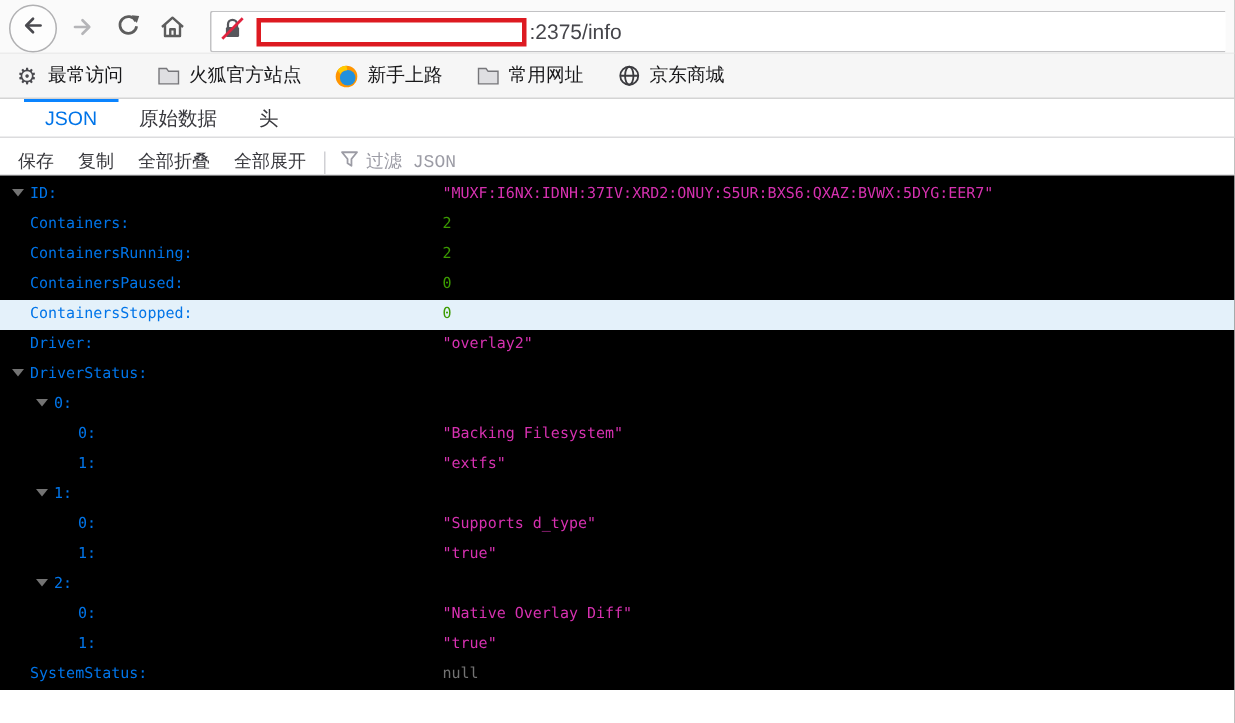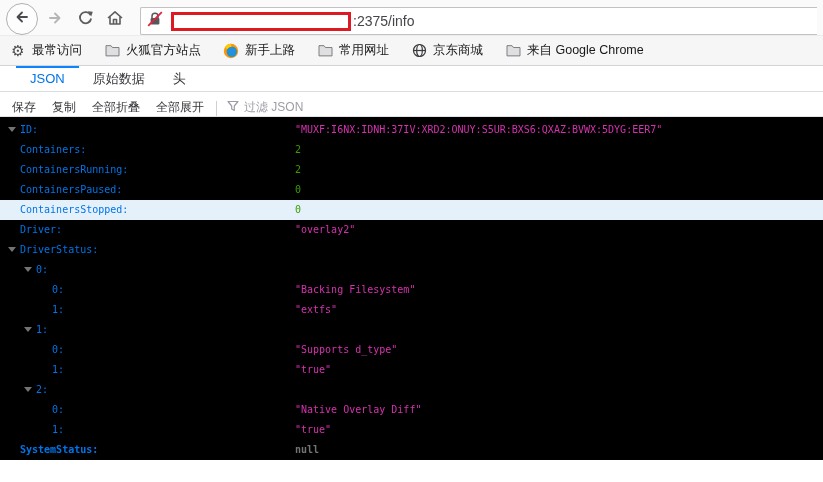--- a/index.html
+++ b/index.html
@@ -31,21 +31,21 @@
   .jv-tabs { height: 26px; background: #fff; border-bottom: 1px solid #dcdcde;
     display: flex; align-items: stretch; }
   .jv-tab { padding: 0 14px; display: flex; align-items: center; font-size: 13px;
     color: #38383d; cursor: default; }
   .jv-tab.active { color: #0074e8; box-shadow: inset 0 2px 0 var(--accent-tab, #0a84ff); margin-left: 16px; }
 
   .jv-toolbar { height: 25px; border-bottom: 1px solid #e3e3e5; display: flex; align-items: flex-end;
     padding: 0 4px; font-size: 12px; color: #38383d; }
   .jv-btn { padding: 0 8px; white-space: nowrap; }
   .jv-sep { width: 1px; height: 15px; background: #d0d0d4; margin: 0 4px; }
-  .jv-filter { display: flex; align-items: center; gap: 5px; padding: 0 6px; color: #9c9ca5; }
+  .jv-filter { display: flex; align-items: center; gap: 5px; padding: 0 6px; color: #9c9ca5; font-family: Liberation Mono, monospace; }
 
   .json-tree { padding-top: 3px; background: #000000;
     font-family: "DejaVu Sans Mono", "Liberation Mono", monospace; font-size: 10px; }
   .json-row { position: relative; height: 20px; line-height: 20px; white-space: nowrap; }
   .json-row.highlight { background: var(--highlight-row, #e4f1fa); }
   .twisty { display: inline-block; width: 8px; height: 8px; margin-right: 4px; position: relative; }
   .twisty::before { content: ""; position: absolute; left: 0; top: 2px;
     border-left: 4px solid transparent; border-right: 4px solid transparent;
     border-top: 5px solid #737373; }
   .twisty.hidden-twisty { visibility: hidden; }
@@ -139,28 +139,20 @@
   <div class="bm-item">
     <span class="bm-icon">
       <svg width="15" height="15" viewBox="0 0 16 16" fill="none" stroke="#3b3b3f" stroke-width="1.3">
         <circle cx="8" cy="8" r="6.4"></circle>
           <ellipse cx="8" cy="8" rx="3" ry="6.4"></ellipse>
           <line x1="1.6" y1="8" x2="14.4" y2="8"></line>
       </svg>
     </span>
     <span>京东商城</span>
   </div>
-  <div class="bm-item">
-    <span class="bm-icon">
-      <svg width="15" height="13" viewBox="0 0 16 14">
-          <path d="M1,12.8 V1.8 h5.4 l1.5,2 H15 v9 z" fill="#dfdfe2" stroke="#76767a" stroke-width="1"></path>
-        </svg>
-    </span>
-    <span>来自 Google Chrome</span>
-  </div>
 </div>
 
 <div class="jv-tabs">
   <div class="jv-tab active">JSON</div>
   <div class="jv-tab">原始数据</div>
   <div class="jv-tab">头</div>
 </div>
 
 <div class="jv-toolbar">
   <span class="jv-btn">保存</span>
@@ -236,17 +228,17 @@
     <span class="json-value"></span>
   </div>
     <div class="json-row" style="padding-left: 40px;">
     <span class="twisty hidden-twisty"></span><span class="json-key">0:</span>
     <span class="json-value string">"Native Overlay Diff"</span>
   </div>
     <div class="json-row" style="padding-left: 40px;">
     <span class="twisty hidden-twisty"></span><span class="json-key">1:</span>
     <span class="json-value string">"true"</span>
   </div>
-    <div class="json-row" style="padding-left: 8px; font-weight: bold;">
+    <div class="json-row" style="padding-left: 8px;">
     <span class="twisty hidden-twisty"></span><span class="json-key">SystemStatus:</span>
     <span class="json-value null">null</span>
   </div>
   </div>
 
 </body></html>

